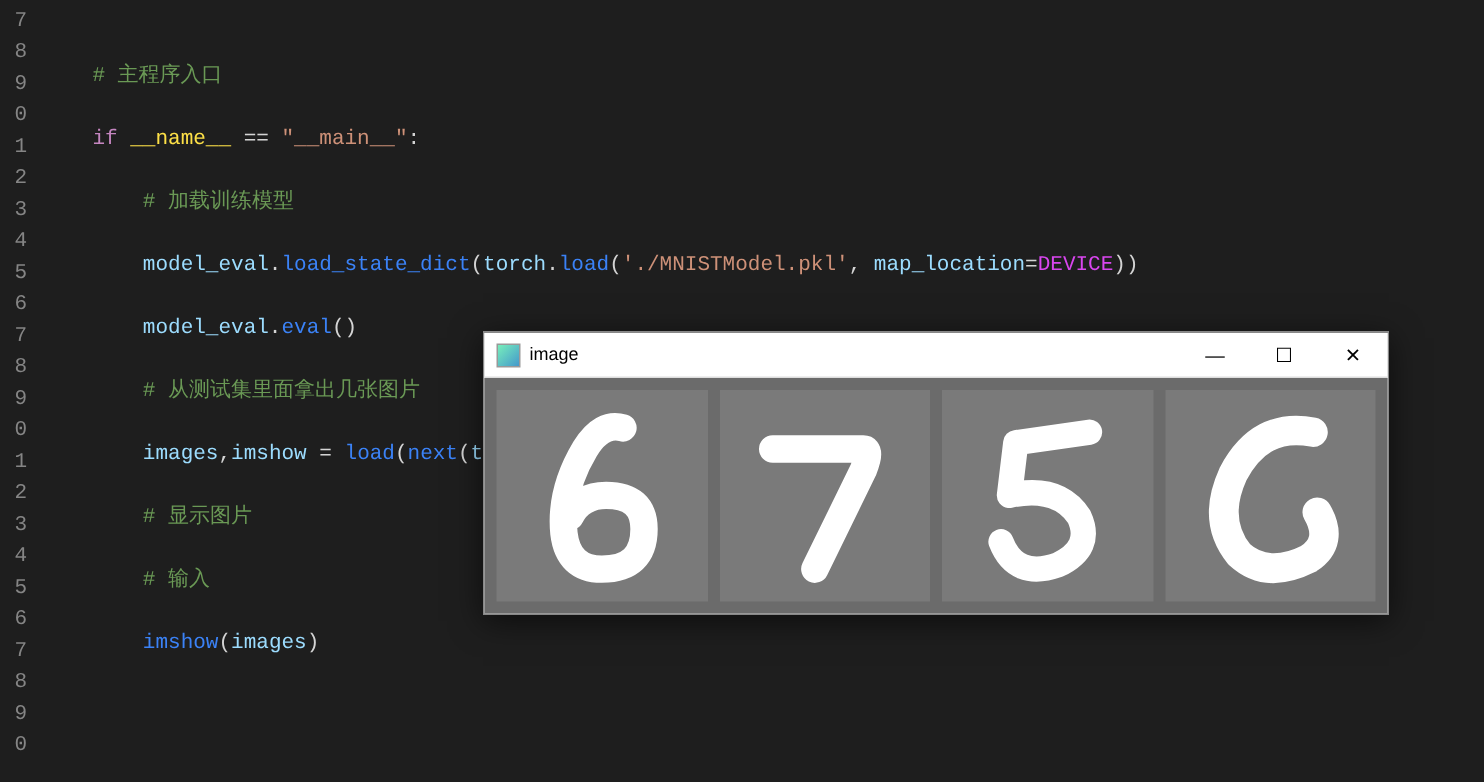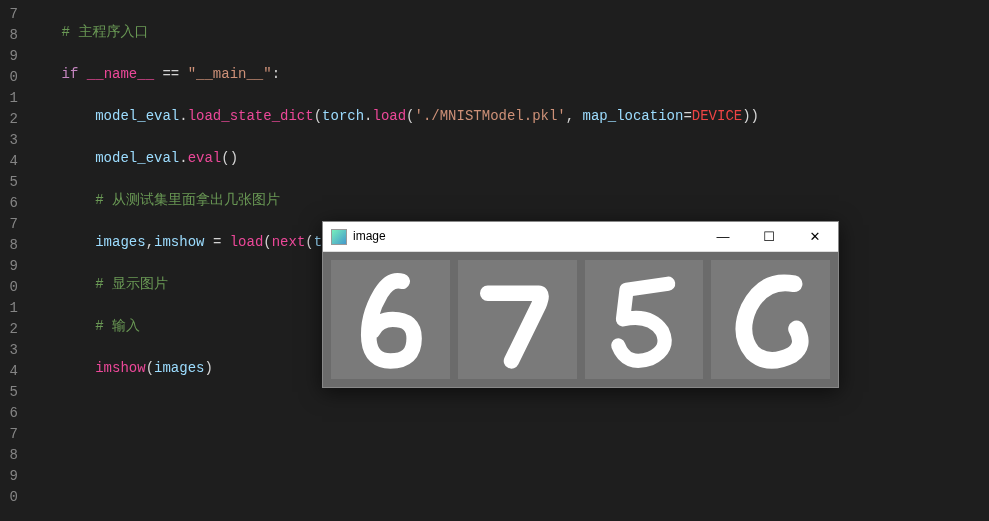--- a/index.html
+++ b/index.html
@@ -23,41 +23,41 @@
     color: #858585;
     text-align: right;
     padding-right: 10px;
     padding-top: 4px;
     user-select: none;
     flex-shrink: 0;
   }
   .gutter div { height: 21px; }
   .code {
     flex: 1;
-    padding-top: 1px;
+    padding-top: 20px;
     white-space: pre;
     color: #d4d4d4;
   }
   .line { height: 21px; display: block; }
   .cm { color: #6a9955; }
   .kw { color: #c586c0; }
-  .bk { color: #ec4899; }
-  .fn { color: #ec4899; margin-top: 28px; }
+  .bk { color: #fde047; }
+  .fn { color: #3b82f6; margin-top: 28px; }
   .var { color: #9cdcfe; }
   .cls { color: #4ec9b0; }
   .str { color: #ce9178; }
   .pn { color: #d4d4d4; }
   .op { color: #d4d4d4; }
-  .lg { color: #ef4444; }
+  .lg { color: #d946ef; }
 
   .image-window {
     position: absolute;
     top: 221px;
     left: 322px;
-    width: 517px;
+    width: 604px;
     background: #fff;
     box-shadow: 0 4px 20px rgba(0,0,0,0.6);
     border: 1px solid #888;
   }
   .titlebar {
     height: 30px;
     display: flex;
     align-items: center;
     background: #fff;
     border-bottom: 1px solid #ddd;
@@ -129,20 +129,21 @@
       <div>5</div>
       <div>6</div>
     <div>7</div>
       <div>8</div>
       <div>9</div>
       <div>0</div>
   </div>
   <div class="code">
 <span class="line">    <span class="cm"># 主程序入口</span></span>
 <span class="line">    <span class="kw">if</span> <span class="bk">__name__</span><span class="op"> == </span><span class="str">"__main__"</span><span class="pn">:</span></span>
+<span class="line">        <span class="cm"># 加载训练模型</span></span>
 <span class="line">        <span class="var">model_eval</span><span class="pn">.</span><span class="fn">load_state_dict</span><span class="pn">(</span><span class="var">torch</span><span class="pn">.</span><span class="fn">load</span><span class="pn">(</span><span class="str">'./MNISTModel.pkl'</span><span class="pn">, </span><span class="var">map_location</span><span class="op">=</span><span class="lg">DEVICE</span><span class="pn">))</span></span>
 <span class="line">        <span class="var">model_eval</span><span class="pn">.</span><span class="fn">eval</span><span class="pn">()</span></span>
 <span class="line">        <span class="cm"># 从测试集里面拿出几张图片</span></span>
 <span class="line">        <span class="var">images</span><span class="pn">,</span><span class="var">imshow</span> <span class="op">=</span> <span class="fn">load</span><span class="pn">(</span><span class="fn">next</span><span class="pn">(</span><span class="var">test_loader</span><span class="pn">))</span></span>
 <span class="line">        <span class="cm"># 显示图片</span></span>
 <span class="line">        <span class="cm"># 输入</span></span>
 <span class="line">        <span class="fn">imshow</span><span class="pn">(</span><span class="var">images</span><span class="pn">)</span></span>
 
 
 

